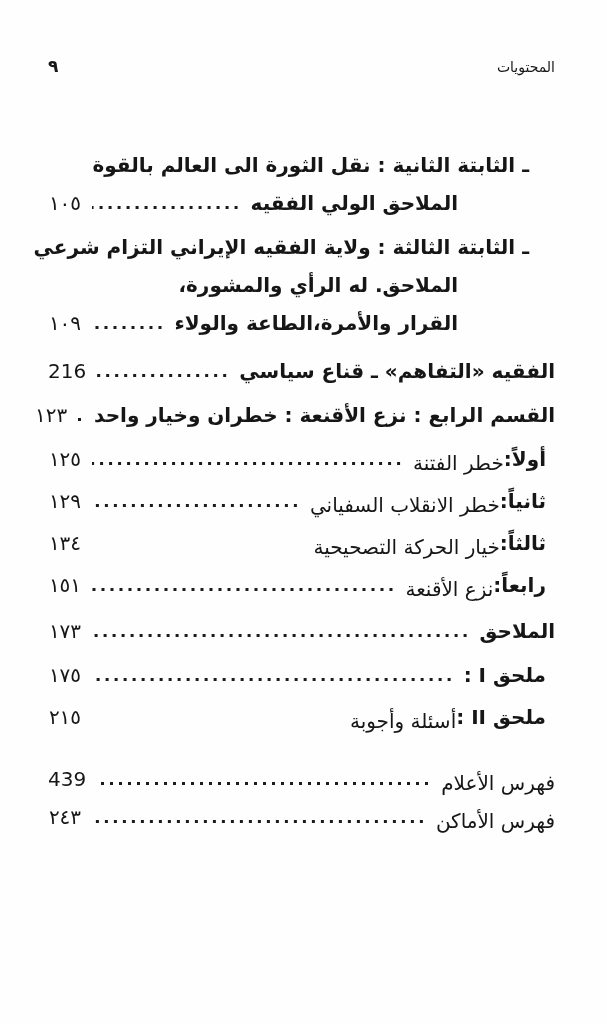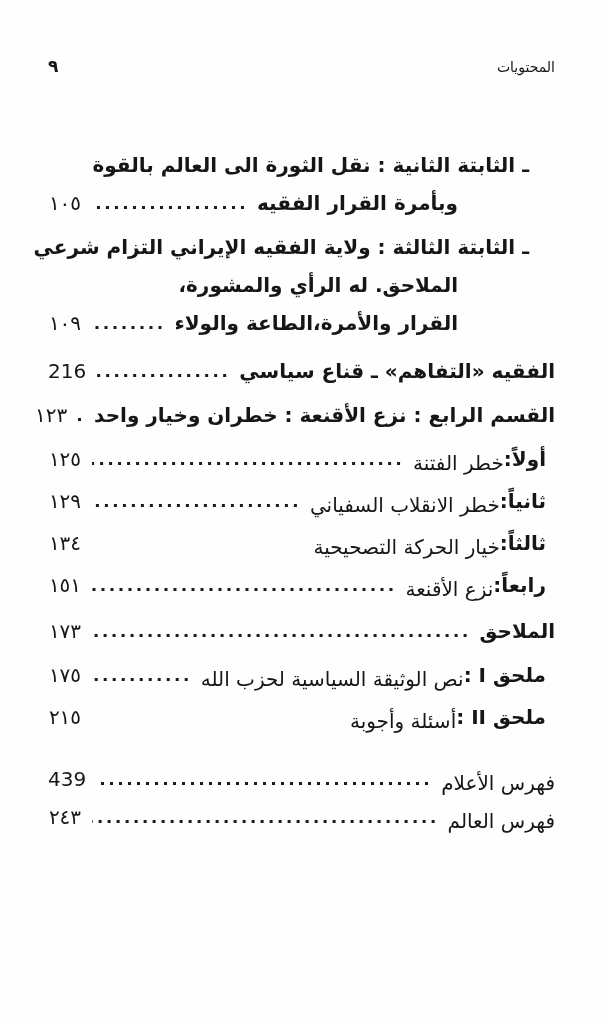--- a/index.html
+++ b/index.html
@@ -91,21 +91,21 @@
 
   <div class="toc-list">
     <div class="toc-row lvl-dash gap-g0">
       <span class="toc-label">ـ الثابتة الثانية : نقل الثورة الى العالم بالقوة</span>
       <span class="toc-text"></span>
       <span class="toc-dots"></span>
       <span class="toc-page"></span>
     </div>
 
     <div class="toc-row lvl-cont gap-g0">
-      <span class="toc-label">وبأمرة القرار الفقيه</span>
+      <span class="toc-label">الملاحق الولي الفقيه</span>
       <span class="toc-text"></span>
       <span class="toc-dots dotted"></span>
       <span class="toc-page">١٠٥</span>
     </div>
 
     <div class="toc-row lvl-dash gap-g6">
       <span class="toc-label">ـ الثابتة الثالثة : ولاية الفقيه الإيراني التزام شرعي</span>
       <span class="toc-text"></span>
       <span class="toc-dots"></span>
       <span class="toc-page"></span>
@@ -169,40 +169,39 @@
 
     <div class="toc-row lvl-main gap-g8">
       <span class="toc-label">الملاحق</span>
       <span class="toc-text"></span>
       <span class="toc-dots dotted"></span>
       <span class="toc-page">١٧٣</span>
     </div>
 
     <div class="toc-row lvl-sub gap-g6">
       <span class="toc-label">ملحق I :</span>
-      <span class="toc-text"> نص الوثيقة السياسية لحزب الله</span>
       <span class="toc-dots dotted"></span>
       <span class="toc-page">١٧٥</span>
     </div>
 
     <div class="toc-row lvl-sub gap-g4">
       <span class="toc-label">ملحق II :</span>
       <span class="toc-text"> أسئلة وأجوبة</span>
       <span class="toc-dots"></span>
       <span class="toc-page">٢١٥</span>
     </div>
 
     <div class="toc-row lvl-main gap-g24">
       <span class="toc-label"></span>
       <span class="toc-text">فهرس الأعلام</span>
       <span class="toc-dots dotted"></span>
       <span class="toc-page">439</span>
     </div>
 
     <div class="toc-row lvl-main gap-g0">
       <span class="toc-label"></span>
-      <span class="toc-text">فهرس العالم</span>
+      <span class="toc-text">فهرس الأماكن</span>
       <span class="toc-dots dotted"></span>
       <span class="toc-page">٢٤٣</span>
     </div>
   </div>
 
 </div>
 
 </body></html>

